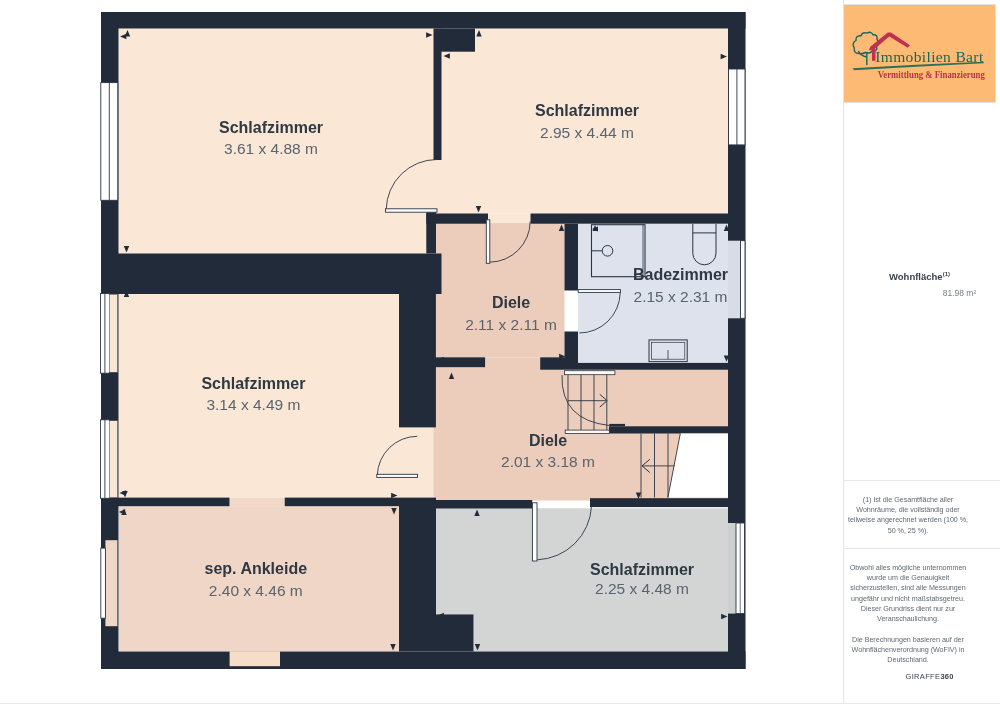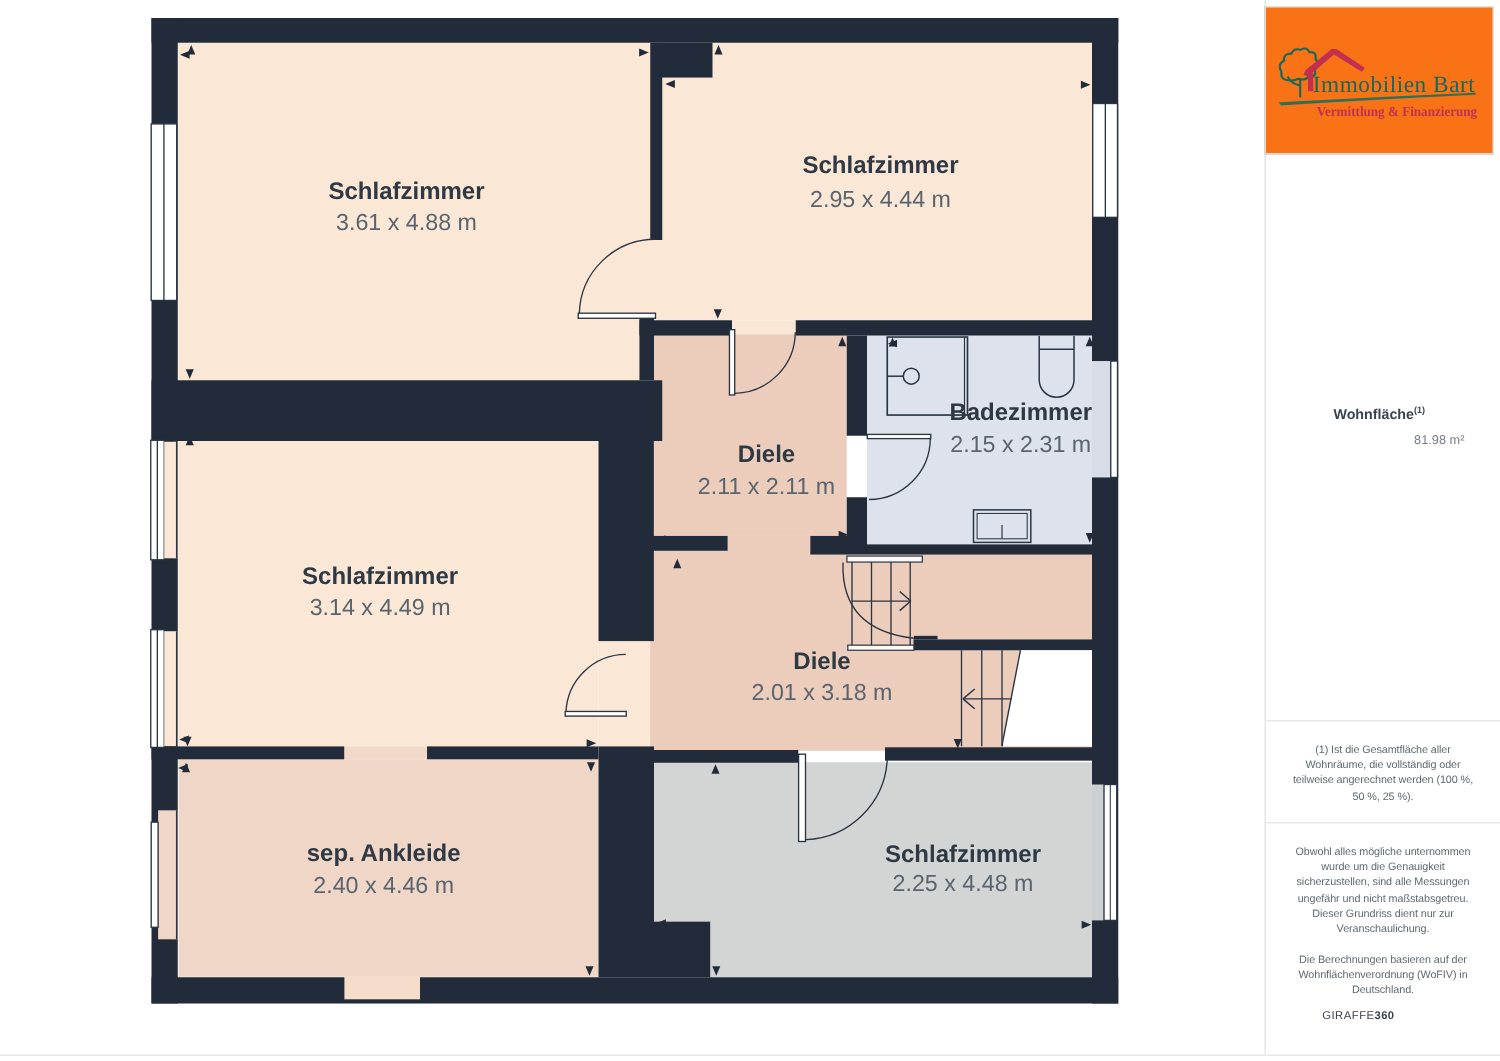--- a/index.html
+++ b/index.html
@@ -1,29 +1,29 @@
 <!DOCTYPE html>
 <html><head>
 <meta charset="utf-8">
 <style>
   html,body{margin:0;padding:0;background:#ffffff;}
   .page{position:relative;width:1000px;height:707px;background:#ffffff;overflow:hidden;
         font-family:"Liberation Sans", sans-serif;}
   .abs{position:absolute;}
   .side-sep{position:absolute;left:843px;top:0;width:1px;height:703px;background:#e4e4e4;}
-  .logo-box{position:absolute;left:843px;top:4px;width:151px;height:97px;border:1px solid #e2e2e2;background:#f97316;}
+  .logo-box{position:absolute;left:843px;top:4px;width:151px;height:97px;border:1px solid #e2e2e2;background:#fdba74;}
   .wohn{position:absolute;left:843px;top:271px;width:153px;text-align:center;color:#39434d;
         font-size:9.5px;font-weight:bold;}
   .wohn .sup{font-size:6px;vertical-align:4px;}
   .wohn2{position:absolute;left:843px;top:288px;width:153px;text-align:center;color:#767f88;font-size:8.5px;margin-left:40px;}
   .hline{position:absolute;background:#e7e7e7;height:1px;}
   .para{position:absolute;left:843px;width:130px;text-align:center;color:#5f6a73;
-        font-size:7.2px;line-height:10.2px;letter-spacing:-0.05px;margin-left:14px;}
+        font-size:7.2px;line-height:10.2px;letter-spacing:-0.05px;}
   .giraffe{position:absolute;left:843px;top:672px;width:125px;text-align:center;color:#39434d;
-           font-size:7.5px;letter-spacing:0.35px;}
+           font-size:7.5px;letter-spacing:0.35px;padding-left:24px;}
   .giraffe b{letter-spacing:0.2px;}
   .etage{position:absolute;left:300px;top:686px;width:250px;text-align:center;font-size:10px;letter-spacing:-0.1px;color:#2e3945;margin-top:40px;}
   .etage .g{color:#707a84;}
 </style>
 </head>
 <body>
 <div class="page">
 <svg class="abs" style="left:0;top:0" width="1000" height="707" viewBox="0 0 1000 707" font-family="Liberation Sans, sans-serif">
 <rect x="118.5" y="28.5" width="323.0" height="225.0" fill="#fbe7d6"></rect>
 

